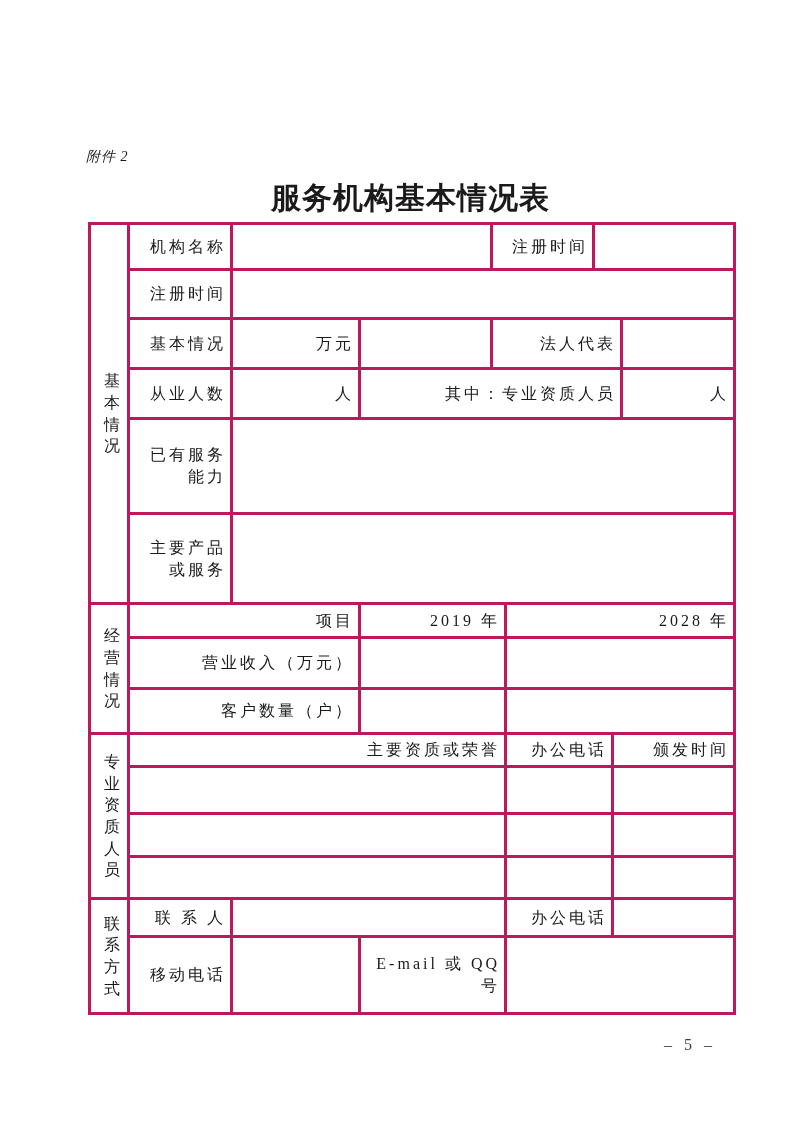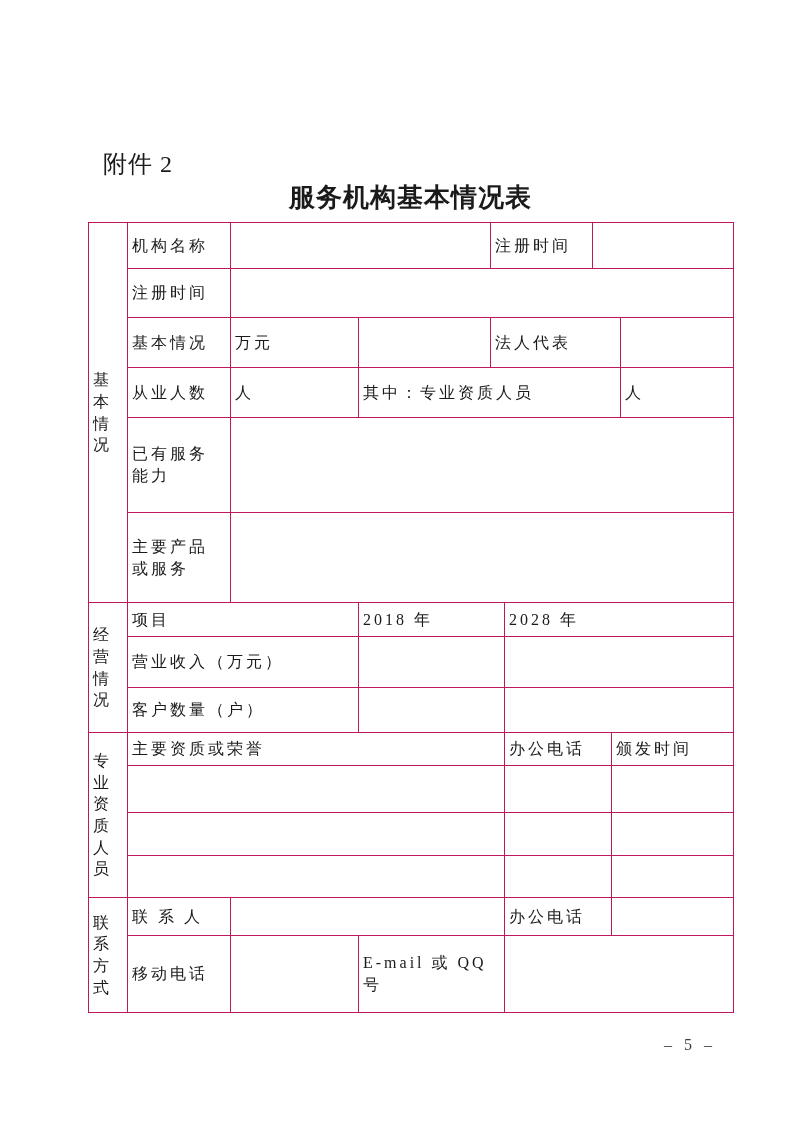--- a/index.html
+++ b/index.html
@@ -2,35 +2,35 @@
 <html><head>
 <meta charset="utf-8">
 <style>
   html,body { margin:0; padding:0; background:#ffffff; }
   .page {
     position:relative; width:793px; height:1122px; background:#ffffff;
     font-family:"Liberation Serif","DejaVu Serif",serif; color:#1a1a1a;
     overflow:hidden;
   }
   .attachment {
-    position:absolute; left:103px; top:148px;
-    font-size:24px; letter-spacing:1px;
+    position:absolute; left:86px; top:148px;
+    font-size:14px; letter-spacing:1px;font-style:italic;
   }
   .doc-title {
     position:absolute; left:88px; top:180px; width:645px;
-    text-align:center; font-size:26px; font-weight:bold; letter-spacing:1px;
+    text-align:center; font-size:30px; font-weight:bold; letter-spacing:1px;
     line-height:36px;
   }
   table.form {
     position:absolute; left:88px; top:222px;
     border-collapse:collapse; table-layout:fixed; width:645px;
   }
   table.form td {
-    border:1px solid #be185d;
-    font-size:16px; text-align:left; vertical-align:middle;
+    border:3px solid #be185d;
+    font-size:16px; text-align:right; vertical-align:middle;
     padding:0 4px; overflow:hidden;
     white-space:pre-line; letter-spacing:3px; line-height:1.35;
   }
   td.vlabel {
     font-size:17px; letter-spacing:0; line-height:26px;
     padding:0 10px; white-space:normal; word-break:break-all;
   }
   td.unit { text-align:right; padding-right:9px; }
   td.latin { letter-spacing:0; font-size:16px; white-space:nowrap; }
   td.num { letter-spacing:1px; font-size:17px; }
@@ -94,21 +94,21 @@
     </tr>
     <tr style="height:90px">
       <td>主要产品
 或服务</td>
       <td colspan="7"></td>
     </tr>
 
     <tr style="height:34px">
       <td class="vlabel" rowspan="3">经营情况</td>
       <td colspan="2">项目</td>
-      <td colspan="2" class="num">2018 年</td>
+      <td colspan="2" class="num">2019 年</td>
       <td colspan="4" class="num">2028 年</td>
     </tr>
     <tr style="height:51px">
       <td colspan="2">营业收入（万元）</td>
       <td colspan="2"></td>
       <td colspan="4"></td>
     </tr>
     <tr style="height:45px">
       <td colspan="2">客户数量（户）</td>
       <td colspan="2"></td>

